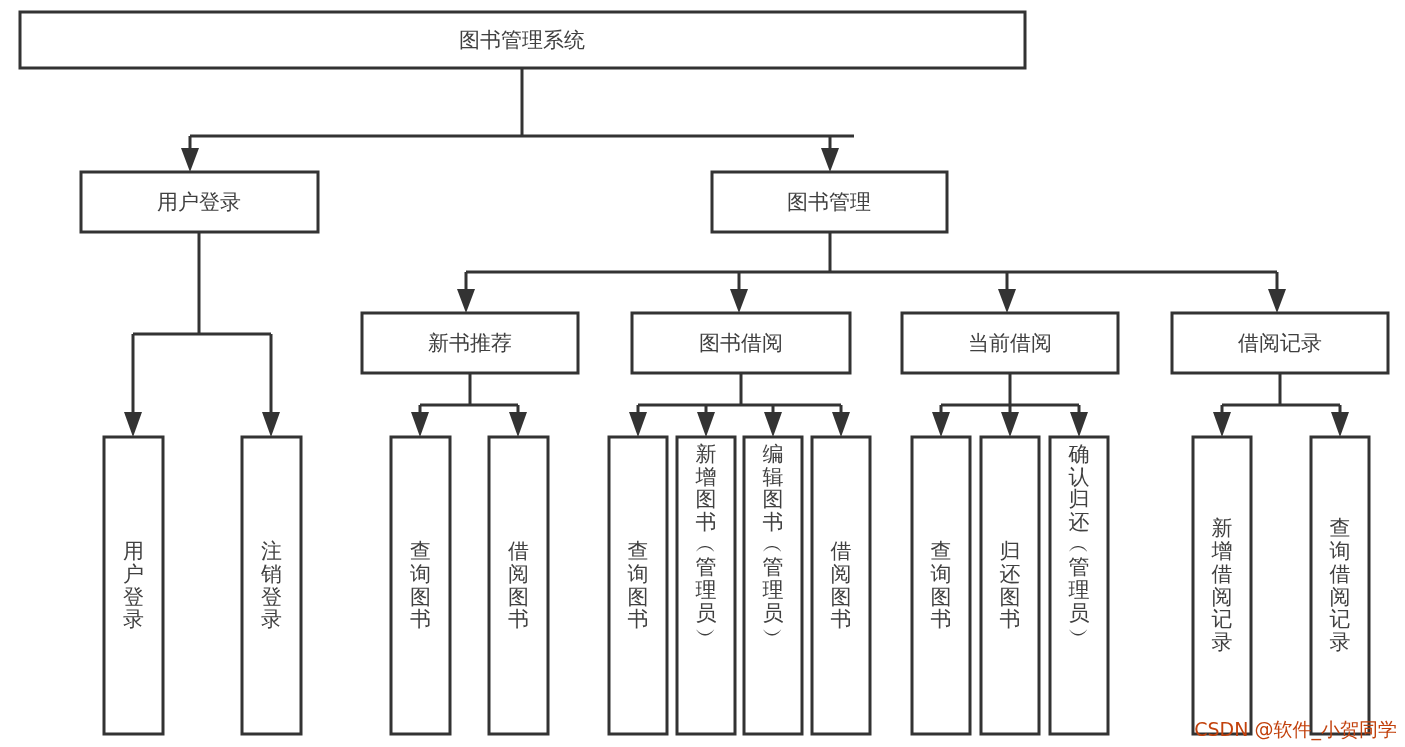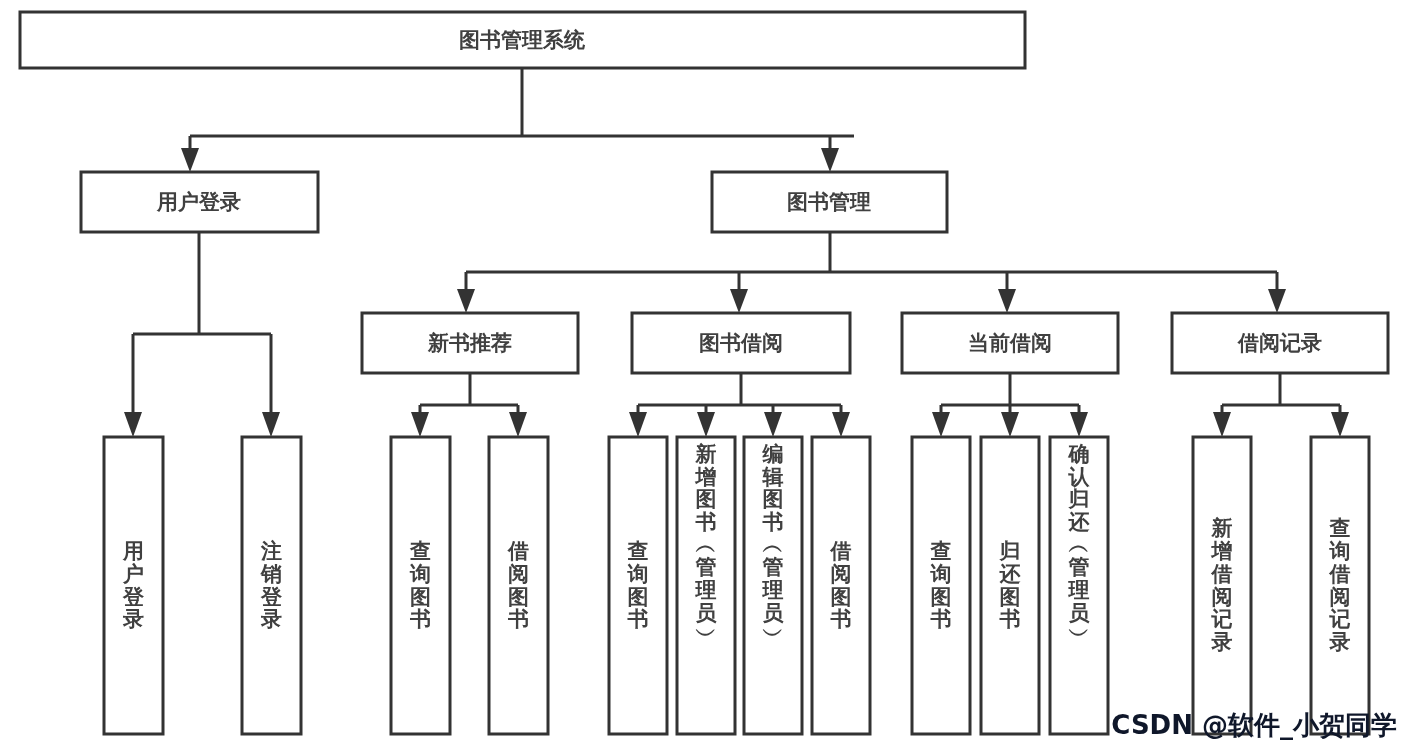--- a/index.html
+++ b/index.html
@@ -11,21 +11,20 @@
     width: 1405px;
     height: 747px;
     font-family: "DejaVu Sans", "Liberation Sans", sans-serif;
     overflow: hidden;
   }
   #diagram-root {
     position: relative;
     width: 1405px;
     height: 747px;
     background: #ffffff;
-    font-weight: bold;
   }
   svg.diagram {
     position: absolute;
     left: 0;
     top: 0;
     width: 1405px;
     height: 747px;
   }
   .node-box {
     fill: #ffffff;
@@ -61,22 +60,22 @@
     pointer-events: none;
     text-align: center;
   }
   .vert-text-wrap span {
     display: block;
   }
   .watermark {
     position: absolute;
     right: 8px;
     bottom: 4px;
-    color: #0f172a;
-    font-size: 26px;
+    color: #c2410c;
+    font-size: 19px;
     font-family: "DejaVu Sans", "Liberation Sans", sans-serif;
     white-space: nowrap;
   }
 </style>
 </head>
 <body>
 
 <div id="diagram-root">
 
   <svg class="diagram" viewBox="0 0 1405 747">

